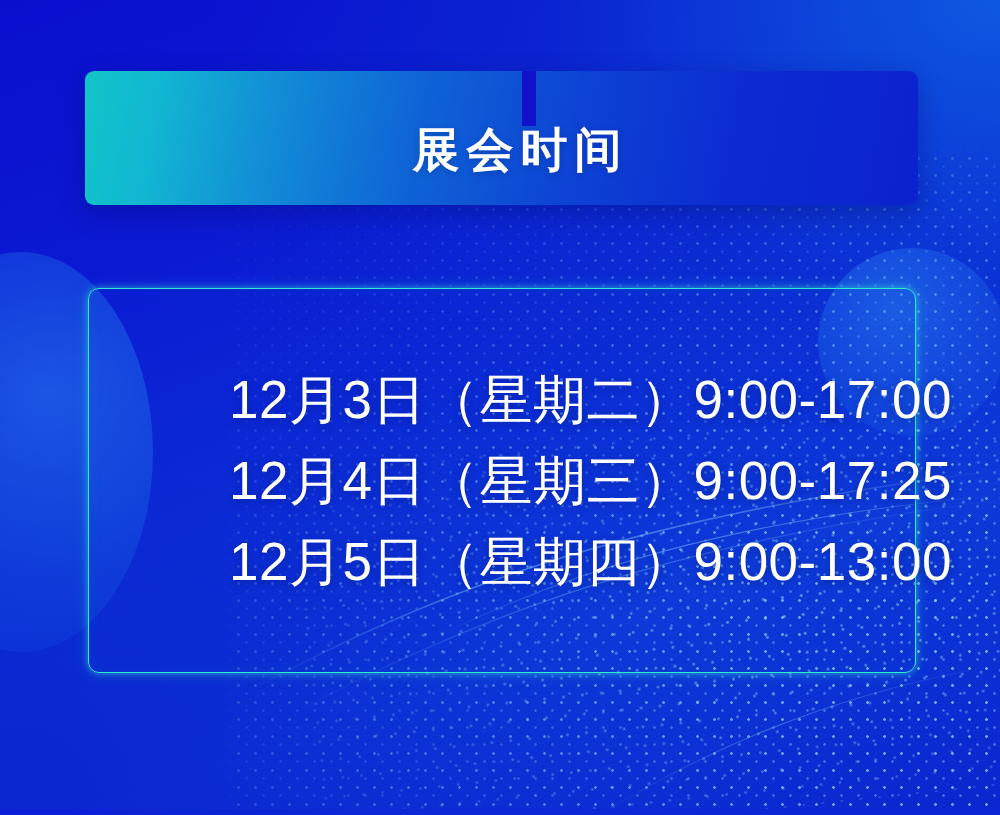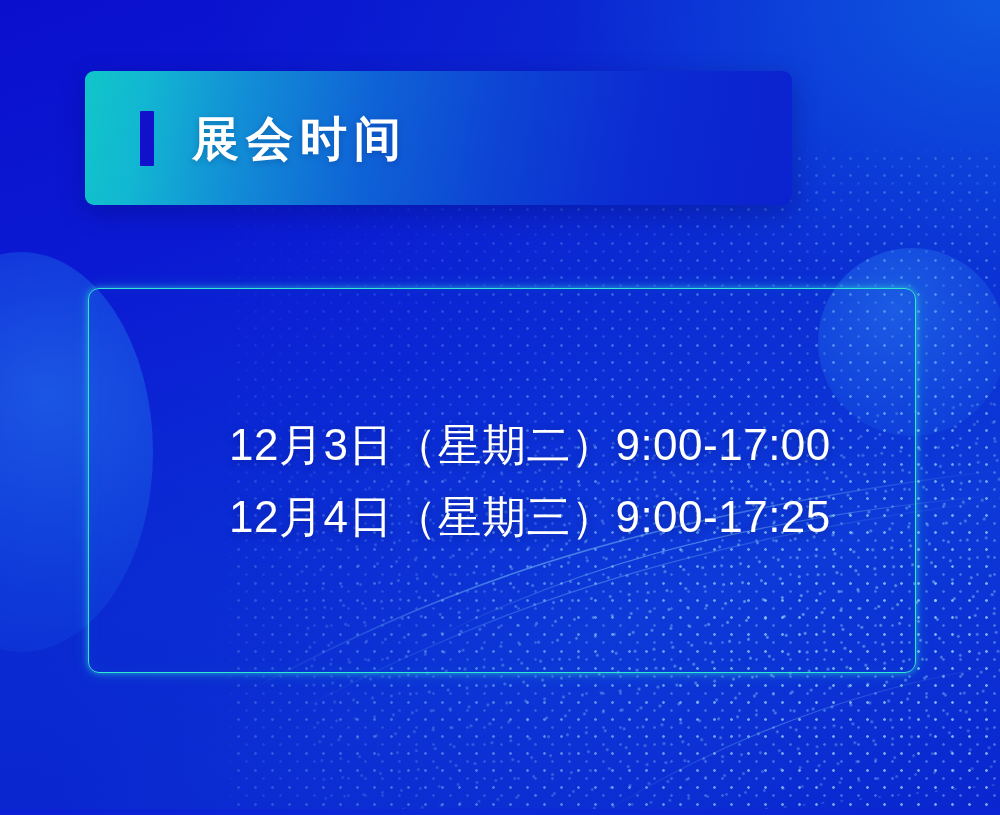--- a/index.html
+++ b/index.html
@@ -70,32 +70,32 @@
     mask-image:radial-gradient(120% 100% at 70% 50%, rgba(0,0,0,0.95) 0%, rgba(0,0,0,0.35) 55%, rgba(0,0,0,0) 88%);
   }
 
   
   #swoosh { position:absolute; left:0; top:0; width:1000px; height:815px; pointer-events:none; }
 
   
   #header-bar {
     position:absolute;
     left:85px; top:71px;
-    width:707px; height:134px;
+    width:833px; height:134px;
     border-radius:9px;
     background:linear-gradient(100deg,
         #10c6c9 0%,
         #12b6d2 9%,
         #128fd6 22%,
         #0f63d6 40%,
         #0d44d4 58%,
         #0c2bd2 78%,
         #0b22cf 100%);
     box-shadow:0 8px 26px rgba(4,8,90,0.30);
-    display:flex; align-items:center;
+    display:flex; align-items:center;flex-direction:column;
   }
   #title-accent-bar {
     width:14px; height:55px;
     margin-left:55px;
     background:#1111cc;
     border-radius:1px;
     flex:0 0 auto;
   }
   #header-title {
     margin-left:38px;
@@ -123,21 +123,21 @@
     flex-direction:column;
     justify-content:center;
   }
 
   #schedule-list {
     list-style:none;
     padding-left:140px;
   }
   .schedule-item {
     color:#ffffff;
-    font-size:44px;
+    font-size:53px;
     font-weight:400;
     line-height:1;
     white-space:nowrap;
     margin:0;
     padding:14px 0;
     letter-spacing:0.5px;
     text-shadow:0 2px 8px rgba(0,18,80,0.35);
   }
 
   
@@ -181,18 +181,19 @@
 
   <div id="header-bar">
     <div id="title-accent-bar"></div>
     <div id="header-title">展会时间</div>
   </div>
 
   <div id="content-frame">
     <ul id="schedule-list">
       <li class="schedule-item">12月3日（星期二）9:00-17:00</li>
       <li class="schedule-item">12月4日（星期三）9:00-17:25</li>
+      <li class="schedule-item">12月5日（星期四）9:00-13:00</li>
     </ul>
   </div>
 
   <div id="bottom-strip"></div>
 
 </div>
 
 </body></html>

